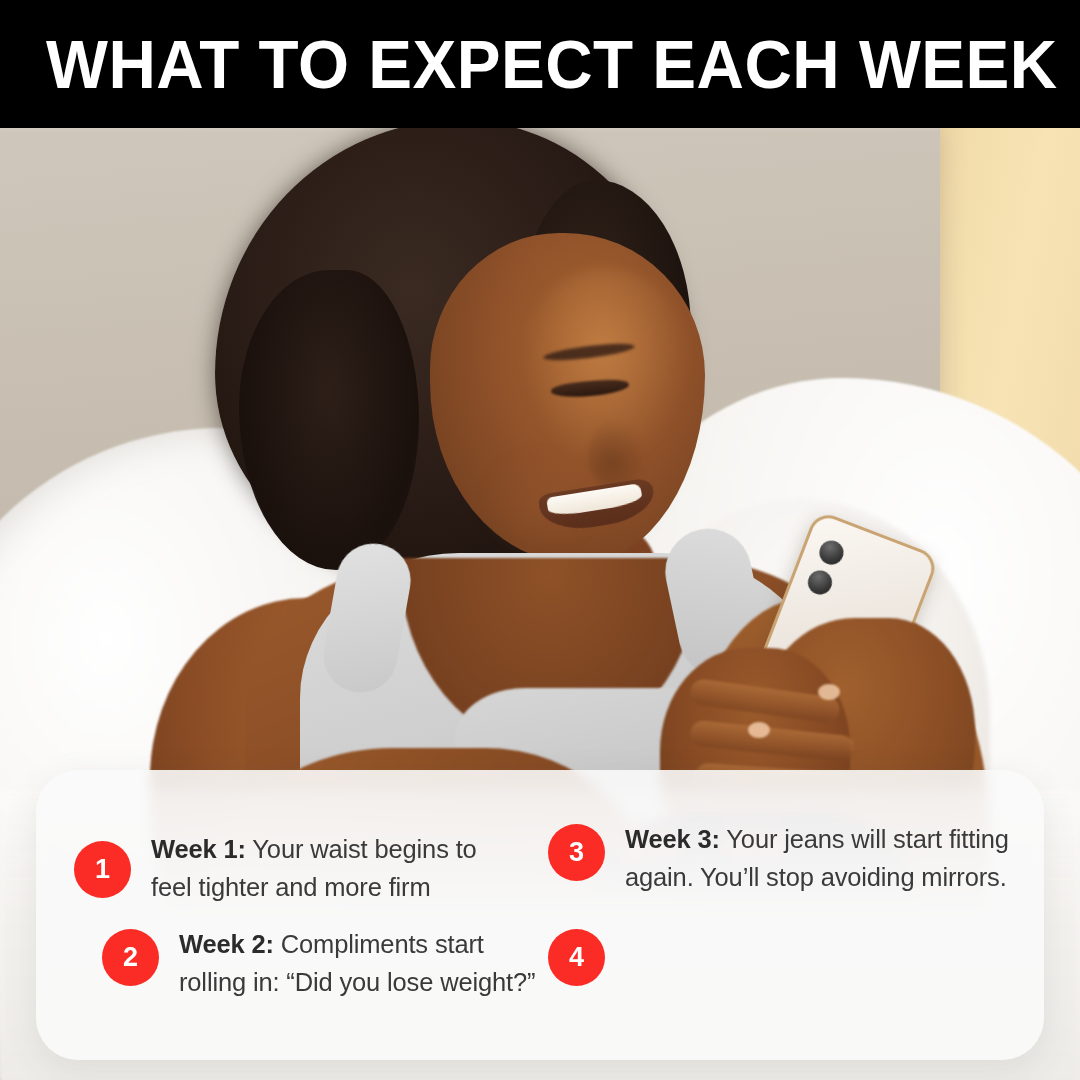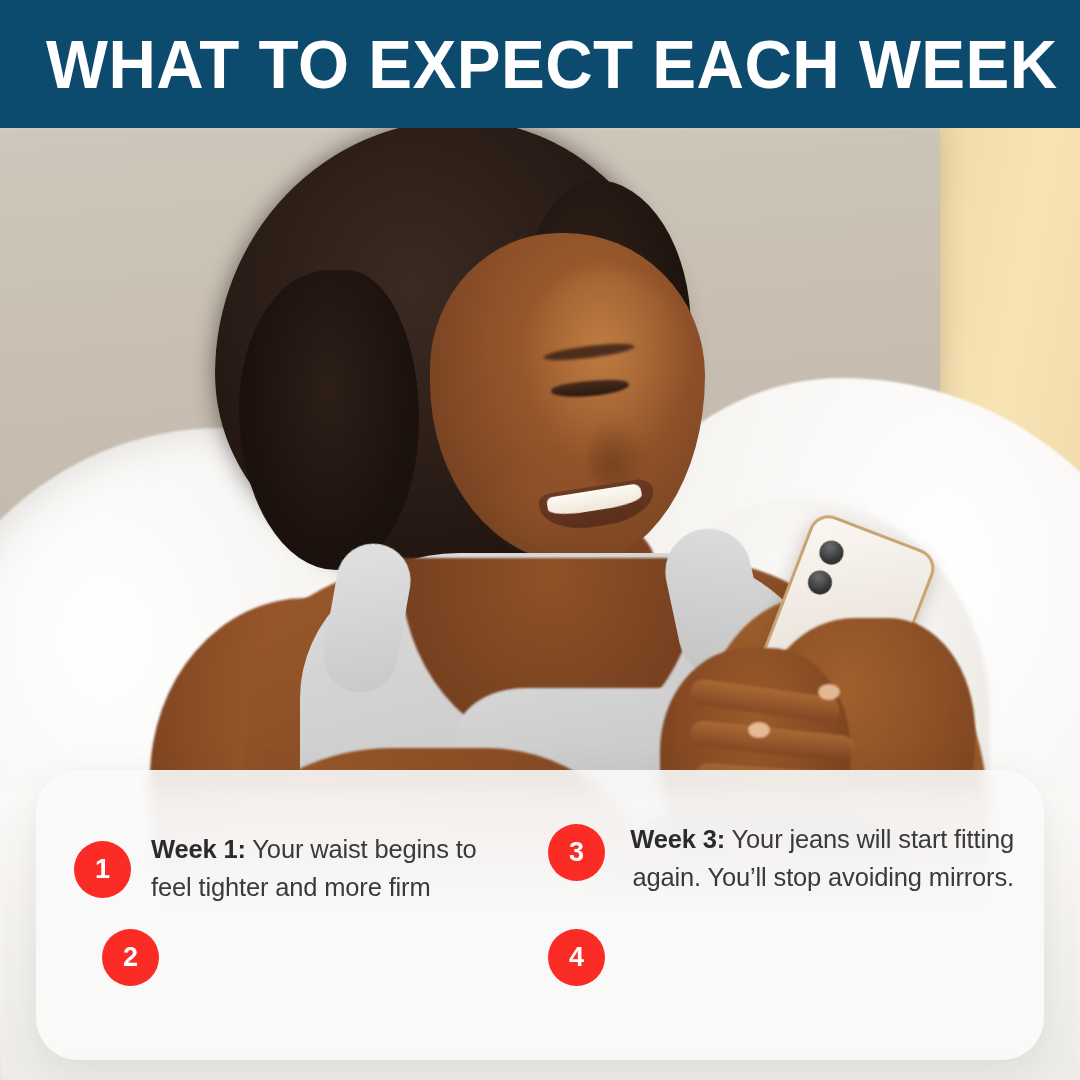--- a/index.html
+++ b/index.html
@@ -17,21 +17,21 @@
     font-family: "Liberation Sans", sans-serif;
     background: #efeae4;
   }
 
   
   .header-bar {
     position: absolute;
     left: 0; top: 0;
     width: 1080px;
     height: 128px;
-    background: #0c4a6e;
+    background: #000000;
     z-index: 40;
     display: flex;
     align-items: center;
   }
   .header-title {
     margin-left: 46px;
     color: #ffffff;
     font-family: "Liberation Sans", sans-serif;
     font-weight: 700;
     font-size: 68px;
@@ -454,21 +454,21 @@
     font-size: 25.5px;
     line-height: 38px;
     color: #3a3a3a;
     letter-spacing: -0.15px;
     max-width: 370px;
   }
   .week-text .lead {
     font-weight: 700;
     color: #2b2b2b;
   }
-  .col-right .week-text { max-width: 400px; text-align: right; }
+  .col-right .week-text { max-width: 400px; }
 
   .row-1 { padding-top: 8px; }
   .row-2 { padding-top: 10px; }
   .col-left.row-2 { padding-left: 28px; }
 </style>
 </head>
 <body>
 
 <div class="canvas">
 
@@ -546,20 +546,23 @@
 
     <div class="week-item col-right row-1">
       <div class="badge">3</div>
       <div class="week-text">
         <span class="lead">Week 3:</span><span> Your jeans will start fitting again. You’ll stop avoiding mirrors.</span>
       </div>
     </div>
 
     <div class="week-item col-left row-2">
       <div class="badge">2</div>
+      <div class="week-text">
+        <span class="lead">Week 2:</span><span> Compliments start rolling in: “Did you lose weight?”</span>
+      </div>
     </div>
 
     <div class="week-item col-right row-2">
       <div class="badge">4</div>
     </div>
 
   </div>
 
 </div>
 

